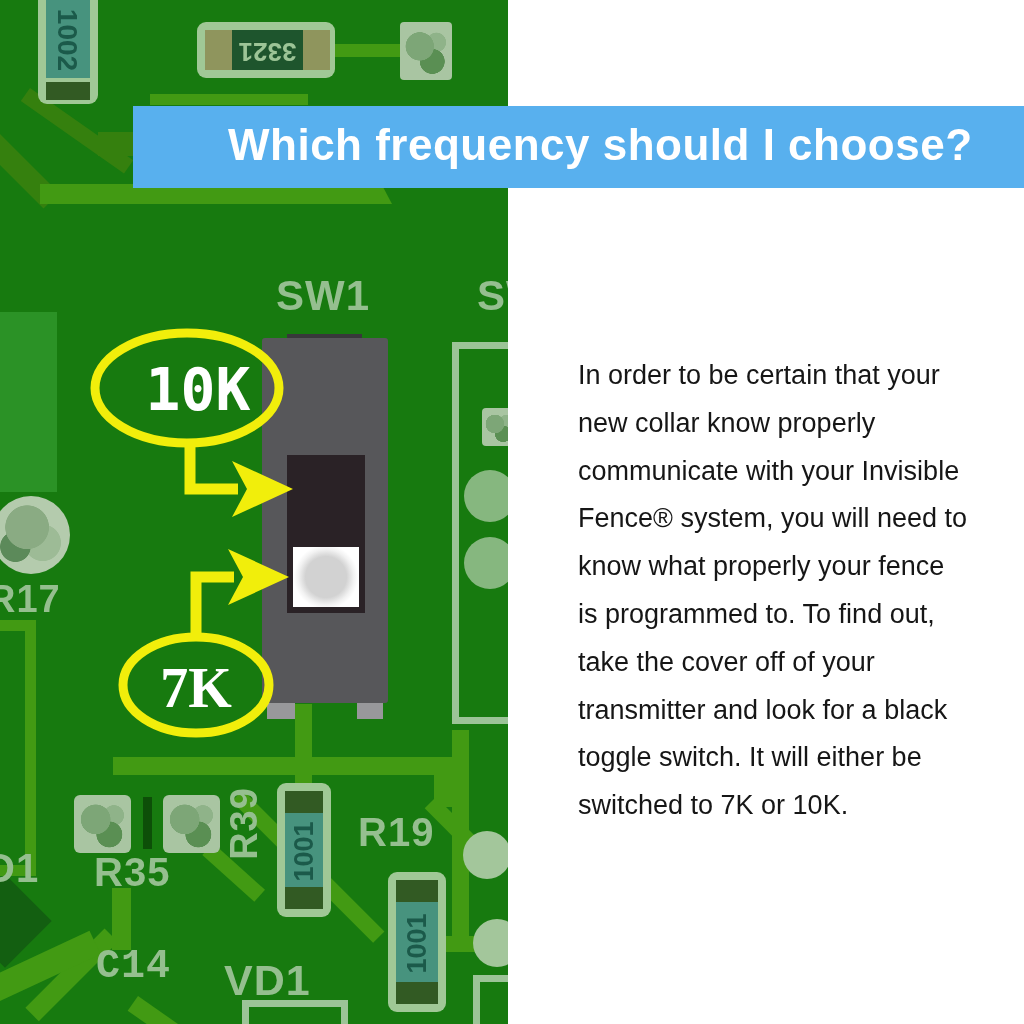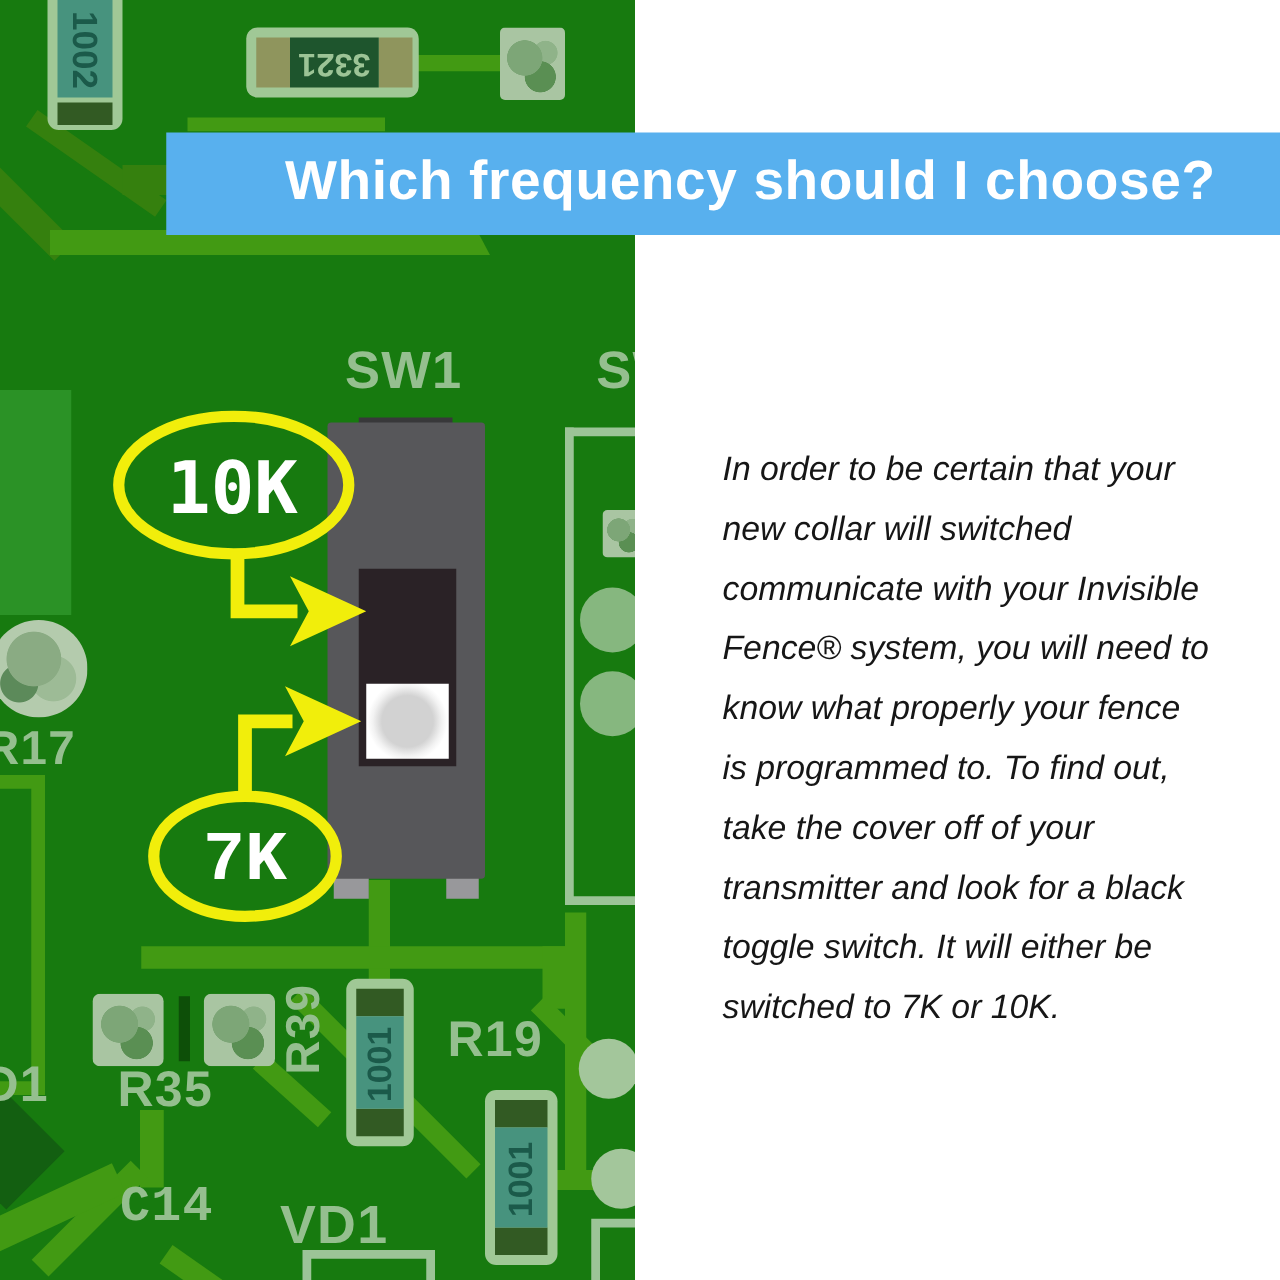--- a/index.html
+++ b/index.html
@@ -31,29 +31,29 @@
   
   .sw-leg{position:absolute;background:#98989b;}
   .sw-body{position:absolute;left:262px;top:338px;width:126px;height:365px;background:#57575a;border-radius:3px;}
   .sw-tab{position:absolute;left:287px;top:334px;width:75px;height:23px;background:#38383a;}
   .sw-slot{position:absolute;left:287px;top:455px;width:78px;height:158px;background:#2a2226;}
   .sw-slider{position:absolute;left:293px;top:547px;width:66px;height:60px;background:#ffffff;
       background:radial-gradient(circle at 50% 50%, #d2d2d2 0 46%, #f2f2f2 62%, #ffffff 72%);}
   
   .callout{position:absolute;color:#ffffff;text-align:center;font-weight:bold;}
   .callout.mono{font-family:"DejaVu Sans Mono",monospace;font-size:58px;}
-  .callout.sans{font-family:Liberation Mono, monospace;font-size:56px;}
+  .callout.sans{font-family:Liberation Serif, serif;font-size:56px;}
   svg.annot{position:absolute;left:0;top:0;}
   
   .banner{position:absolute;left:133px;top:106px;width:891px;height:82px;background:#58b0ee;}
   .banner span{position:absolute;left:47px;top:14px;font-size:44px;font-weight:bold;color:#ffffff;
       letter-spacing:0.5px;font-family:"Liberation Sans",sans-serif;margin-left:48px;}
   
   .description{position:absolute;left:578px;top:352px;width:390px;color:#161616;
-      font-style:italic;font-size:27px;line-height:47.8px;font-family:"Liberation Sans",sans-serif;}
+      font-size:27px;line-height:47.8px;font-family:"Liberation Sans",sans-serif;}
 </style>
 </head>
 <body>
 
 <div class="canvas">
 
   <div class="pcb">
 
     <div class="abs" style="left:0;top:312px;width:57px;height:180px;background:#2b9226;"></div>
     <div class="abs" style="left:-28px;top:888px;width:66px;height:66px;background:#135f11;transform:rotate(45deg);"></div>
@@ -141,31 +141,31 @@
     <div class="sw-slider"></div>
 
     <svg class="annot" width="508" height="1024" viewBox="0 0 508 1024">
       <ellipse cx="187" cy="388" rx="92" ry="55" fill="none" stroke="#f1ee0b" stroke-width="9"></ellipse>
       <path d="M190 441 L190 489 L238 489" fill="none" stroke="#f1ee0b" stroke-width="11"></path>
       <polygon points="232,461 293,489 232,517 247,489" fill="#f1ee0b"></polygon>
       <ellipse cx="196" cy="685" rx="73" ry="48" fill="none" stroke="#f1ee0b" stroke-width="9"></ellipse>
       <path d="M196 639 L196 577 L234 577" fill="none" stroke="#f1ee0b" stroke-width="11"></path>
       <polygon points="228,549 289,577 228,605 243,577" fill="#f1ee0b"></polygon>
     </svg>
-    <div class="callout mono" style="left:110px;top:356px;width:152px;">10K</div>
+    <div class="callout mono" style="left:122px;top:356px;width:152px;">10K</div>
     <div class="callout sans" style="left:131px;top:656px;width:130px;">7K</div>
   </div>
 
   <div class="banner">
     <span>Which frequency should I choose?</span>
   </div>
 
   <div class="description">
     <div>In order to be certain that your</div>
-    <div>new collar will switched</div>
+    <div>new collar know properly</div>
     <div>communicate with your Invisible</div>
     <div>Fence® system, you will need to</div>
     <div>know what properly your fence</div>
     <div>is programmed to. To find out,</div>
     <div>take the cover off of your</div>
     <div>transmitter and look for a black</div>
     <div>toggle switch. It will either be</div>
     <div>switched to 7K or 10K.</div>
   </div>
 

